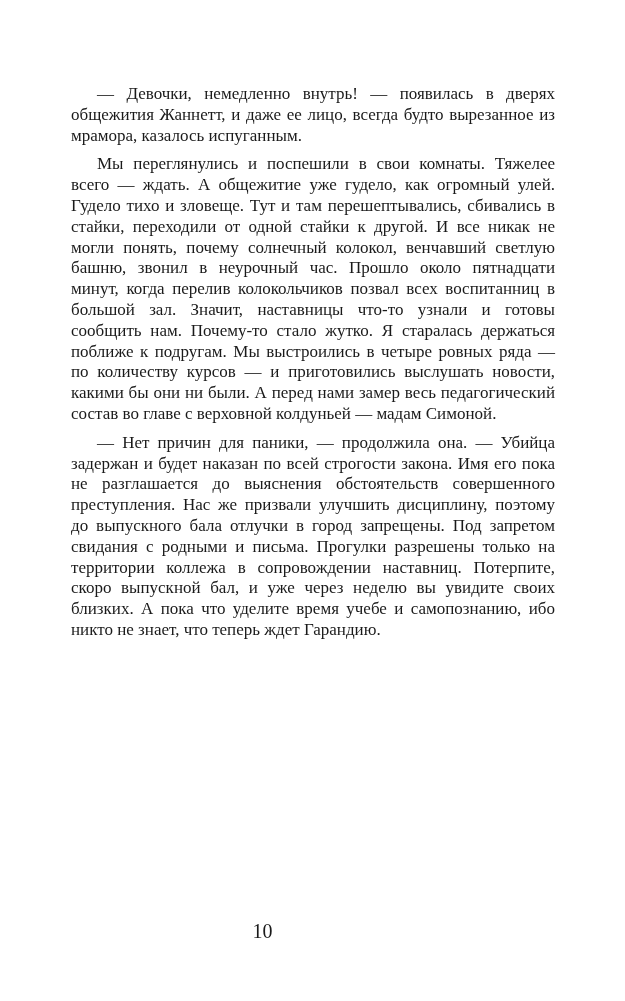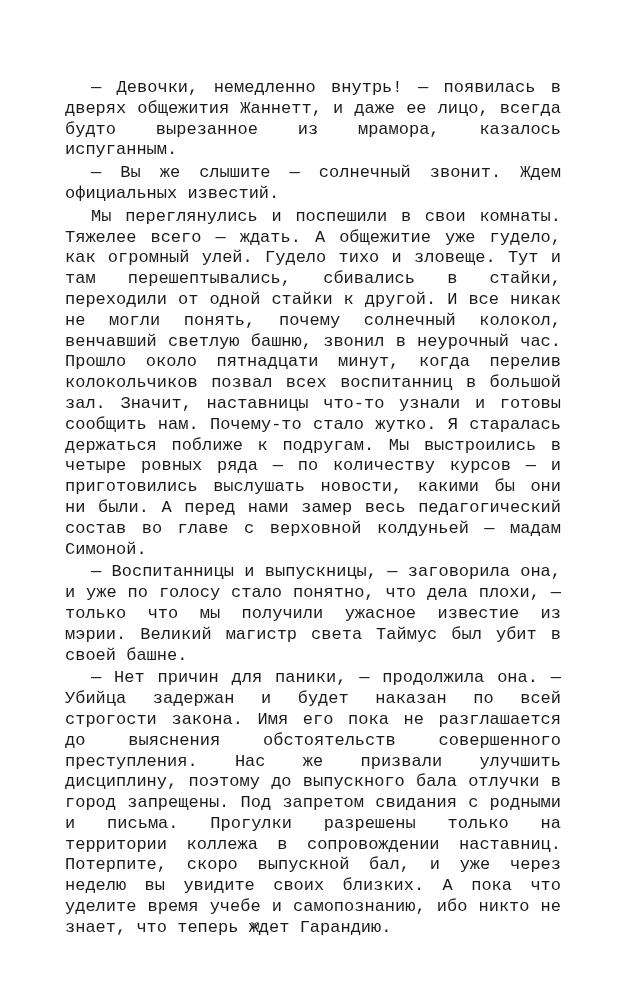--- a/index.html
+++ b/index.html
@@ -22,40 +22,38 @@
     top: 76px;
     left: 63px;
     width: 500px;
     font-size: 17px;
     line-height: 20.8px;
     text-align: justify;
     hyphens: auto;
     -webkit-hyphens: auto;
   }
   .text-block p {
-    margin: 2px;
+    margin: 8px;
     padding: 0;
     text-indent: 26px;
-    font-family: Liberation Mono, monospace;
   }
   .page-number {
     position: absolute;
     top: 920px;
     left: 0;
     width: 509px;
     text-align: center;
-    font-size: 10px;
+    font-size: 20px;
     color: #1a1a1a;
+    padding-left: 8px;
   }
 </style>
 </head>
 <body>
 
 <div class="book-page">
   <div class="text-block">
     <p>— Девочки, немедленно внутрь! — появилась в дверях общежития Жаннетт, и даже ее лицо, всегда будто вырезанное из мрамора, казалось испуганным.</p>
-    <p>— Вы же слышите — солнечный звонит. Ждем официальных известий.</p>
     <p>Мы переглянулись и поспешили в свои комнаты. Тяжелее всего — ждать. А общежитие уже гудело, как огромный улей. Гудело тихо и зловеще. Тут и там перешептывались, сбивались в стайки, переходили от одной стайки к другой. И все никак не могли понять, почему солнечный колокол, венчавший светлую башню, звонил в неурочный час. Прошло около пятнадцати минут, когда перелив колокольчиков позвал всех воспитанниц в большой зал. Значит, наставницы что-то узнали и готовы сообщить нам. Почему-то стало жутко. Я старалась держаться поближе к подругам. Мы выстроились в четыре ровных ряда — по количеству курсов — и приготовились выслушать новости, какими бы они ни были. А перед нами замер весь педагогический состав во главе с верховной колдуньей — мадам Симоной.</p>
-    <p>— Воспитанницы и выпускницы, — заговорила она, и уже по голосу стало понятно, что дела плохи, — только что мы получили ужасное известие из мэрии. Великий магистр света Таймус был убит в своей башне.</p>
     <p>— Нет причин для паники, — продолжила она. — Убийца задержан и будет наказан по всей строгости закона. Имя его пока не разглашается до выяснения обстоятельств совершенного преступления. Нас же призвали улучшить дисциплину, поэтому до выпускного бала отлучки в город запрещены. Под запретом свидания с родными и письма. Прогулки разрешены только на территории коллежа в сопровождении наставниц. Потерпите, скоро выпускной бал, и уже через неделю вы увидите своих близких. А пока что уделите время учебе и самопознанию, ибо никто не знает, что теперь ждет Гарандию.</p>
   </div>
   <div class="page-number">10</div>
 </div>
 
 </body></html>

